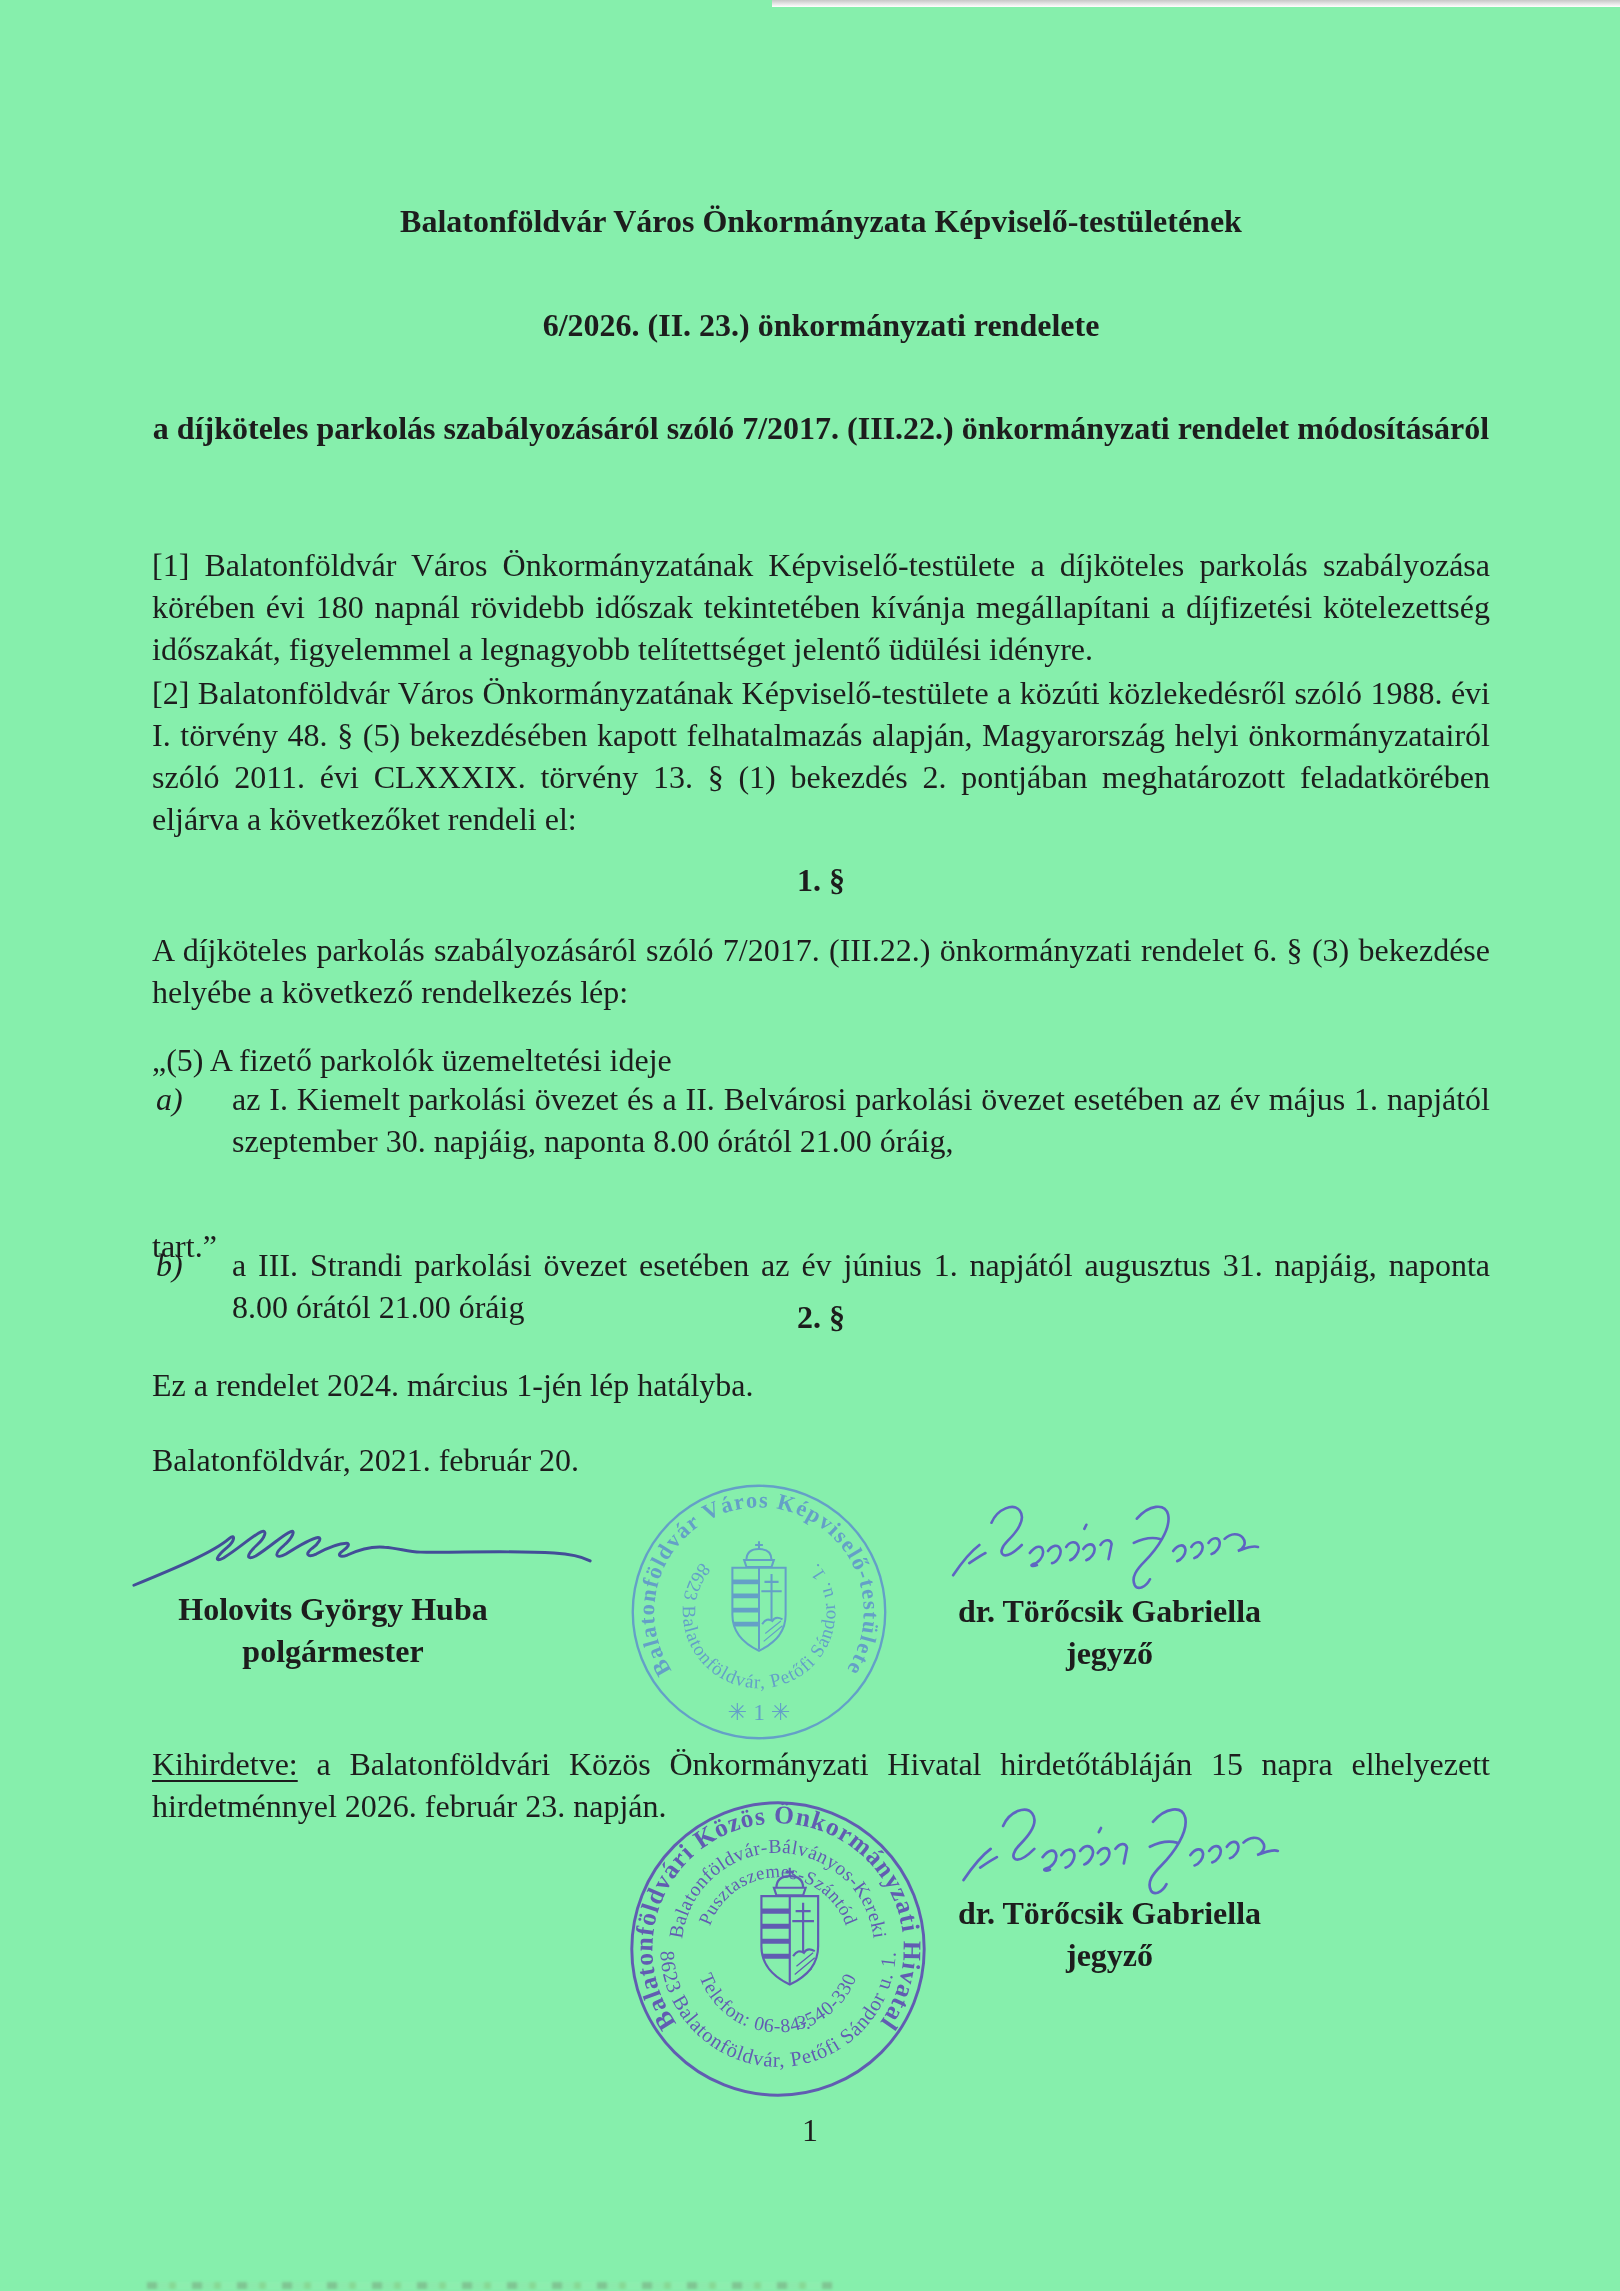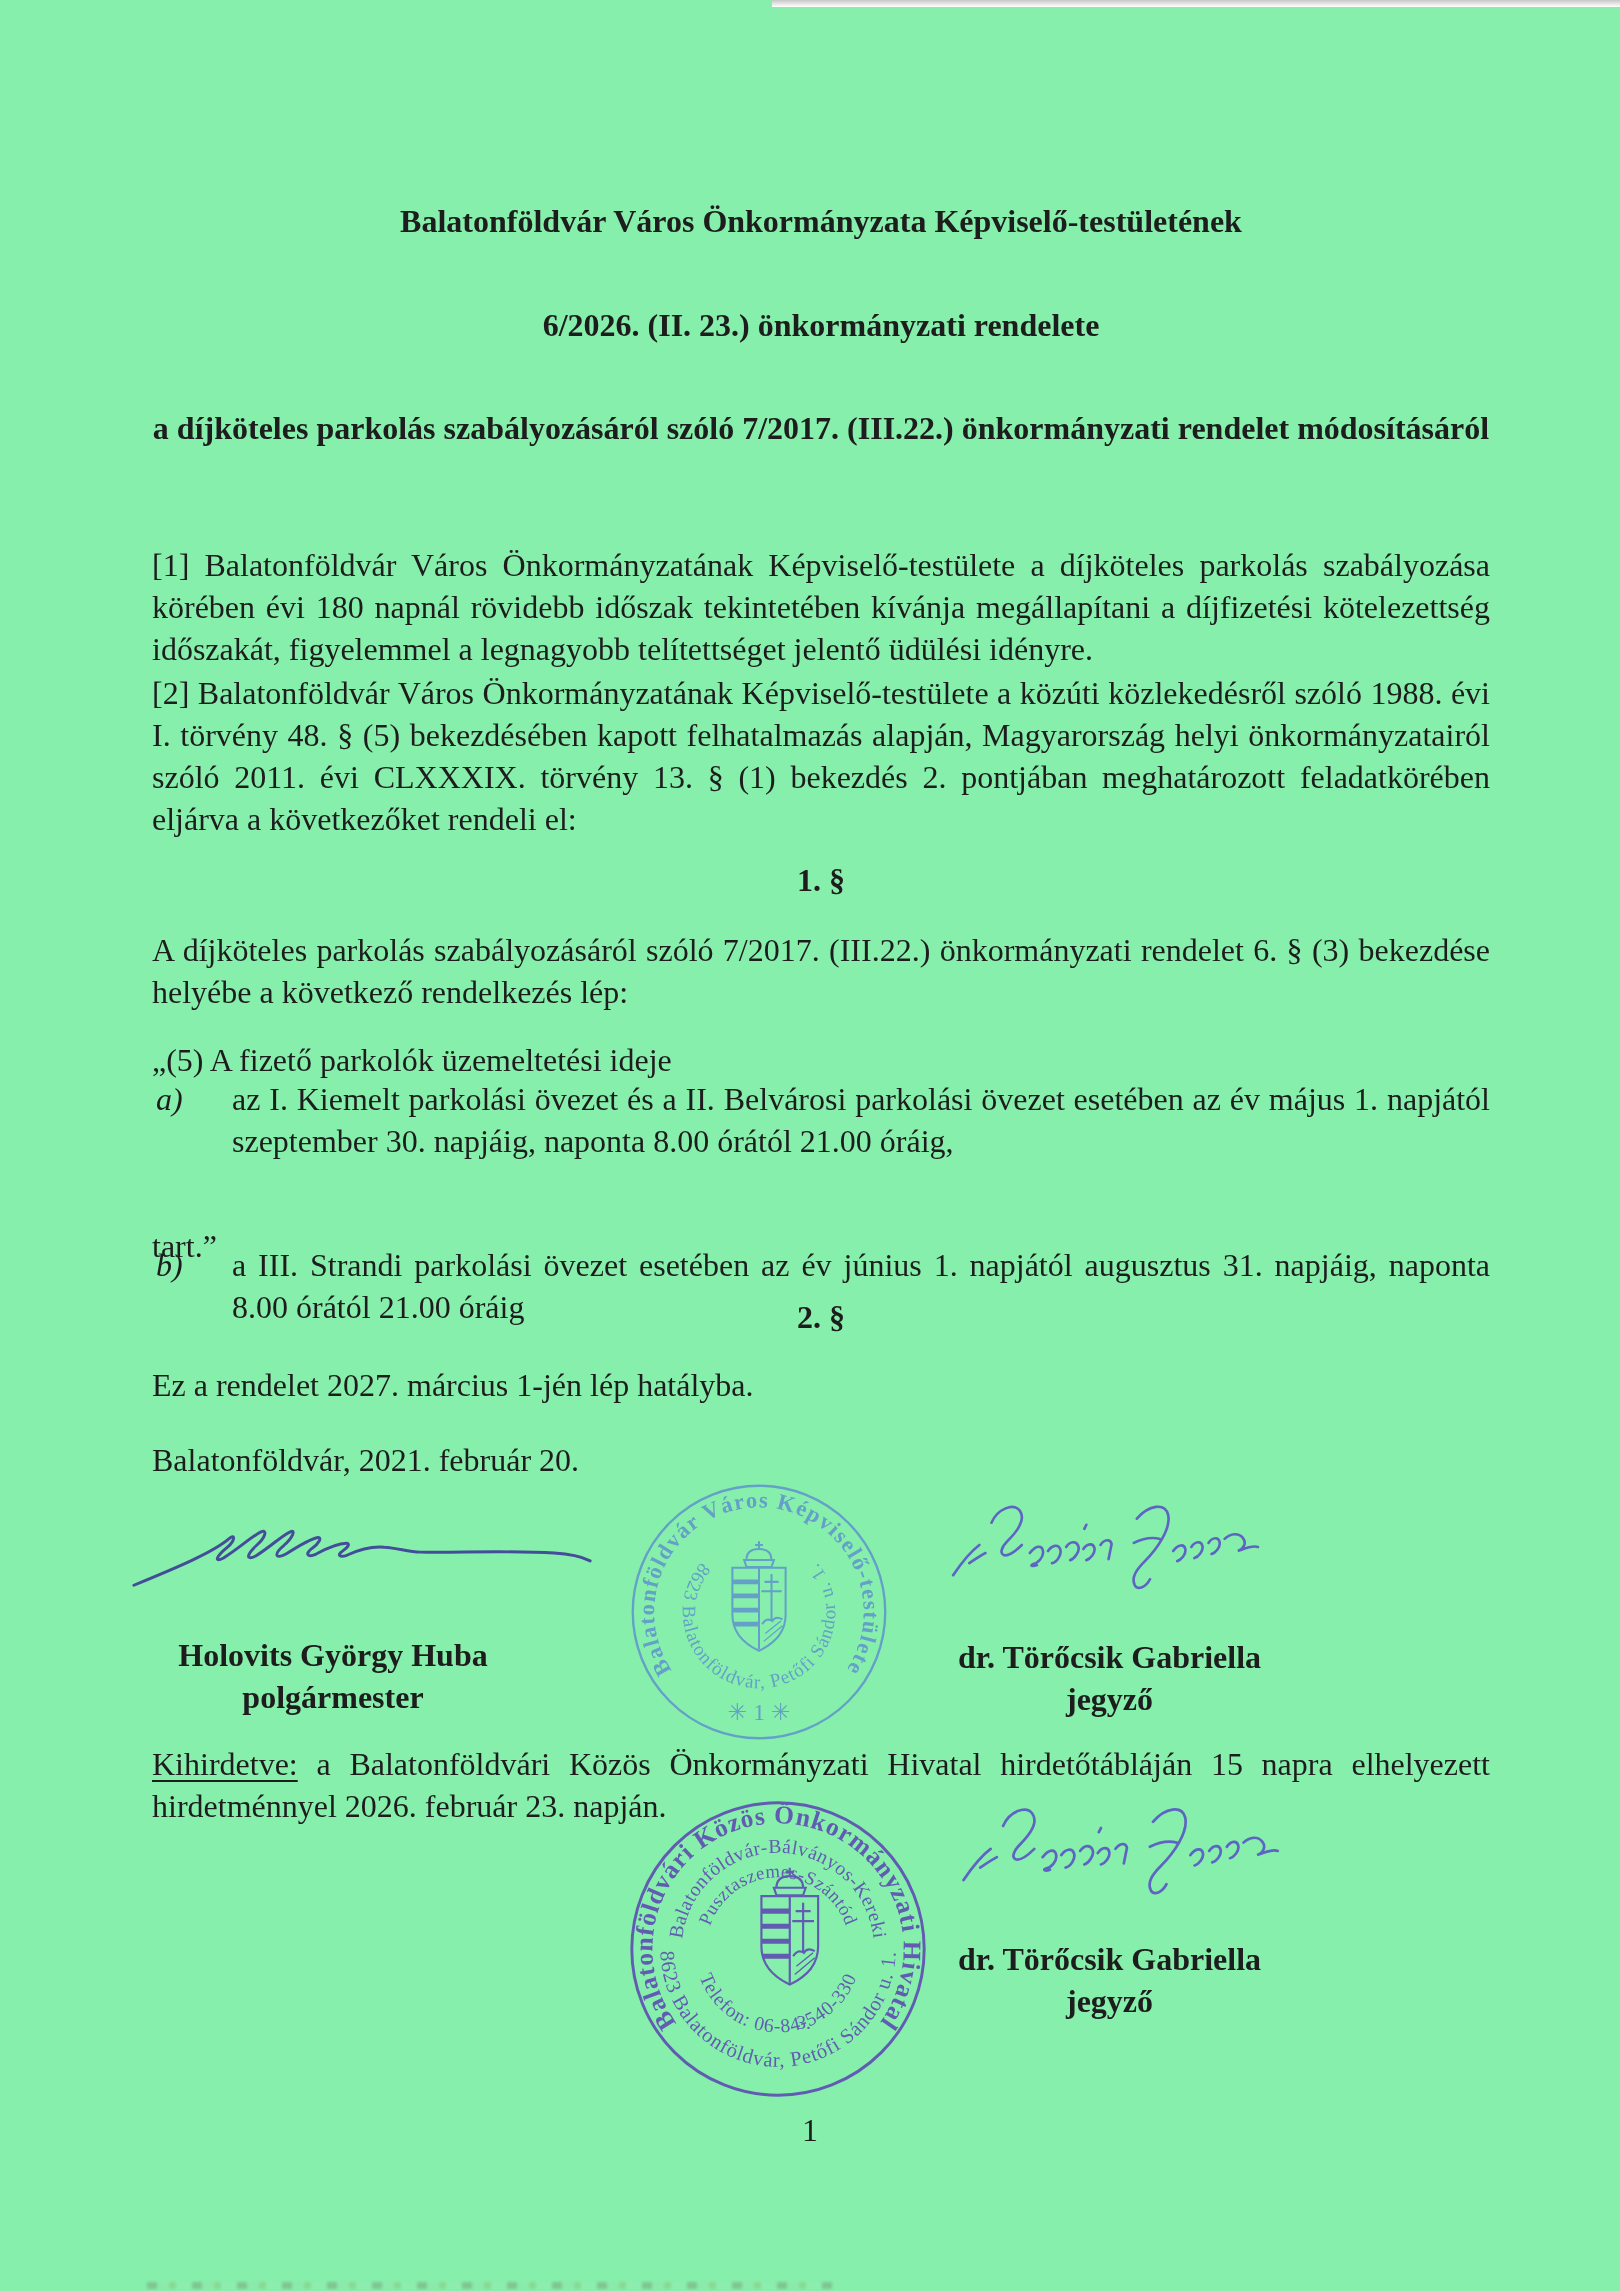--- a/index.html
+++ b/index.html
@@ -7,21 +7,21 @@
     position:relative;width:1620px;height:2292px;background:#86efac;
     font-family:"Liberation Serif","DejaVu Serif",serif;color:#1d1d1d;overflow:hidden;
   }
   .blk{position:absolute;left:152px;width:1338px;font-size:32px;line-height:42px;}
   .center{text-align:center;}
   .just{text-align:justify;}
   .b{font-weight:bold;}
   .item{padding-left:80px;position:relative;box-sizing:border-box;}
   .item .marker{position:absolute;left:3.9px;top:0;font-style:italic;}
   .u{text-decoration:underline;text-underline-offset:4.9px;text-decoration-thickness:2px;}
-  .sigblock{position:absolute;text-align:center;font-weight:bold;font-size:32px;line-height:42px;margin-top:46px;}
+  .sigblock{position:absolute;text-align:center;font-weight:bold;font-size:32px;line-height:42px;}
   .stamp,.sig{position:absolute;}
   .stamp svg text{font-family:"Liberation Serif","DejaVu Serif",serif;}
   .scan-edge{position:absolute;top:0;left:772px;width:848px;height:6.9px;
     background:linear-gradient(to bottom,#c7c7c7,#efefef 70%,#ffffff);}
   .scan-bottom{position:absolute;top:2282px;left:147px;width:686px;height:6.9px;
     background:repeating-linear-gradient(to right,
       rgba(110,100,85,.38) 0 9.8px, rgba(190,180,160,.12) 9.8px 21.6px,
       rgba(140,130,60,.25) 21.6px 29px, rgba(220,215,200,.1) 29px 45px);
     filter:blur(1.6px);opacity:.8;}
   .pageno{position:absolute;left:0;top:2109px;width:1620px;text-align:center;
@@ -49,21 +49,21 @@
     <span class="marker">a)</span>
     <span>az I. Kiemelt parkolási övezet és a II. Belvárosi parkolási övezet esetében az év május 1. napjától szeptember 30. napjáig, naponta 8.00 órától 21.00 óráig,</span>
   </div>
   <div class="blk just item" style="top:1160px">
     <span class="marker">b)</span>
     <span>a III. Strandi parkolási övezet esetében az év június 1. napjától augusztus 31. napjáig, naponta 8.00 órától 21.00 óráig</span>
   </div>
   <div class="blk" style="top:1225px">tart.”</div>
 
   <div class="blk center b" style="top:1296px">2. §</div>
-  <div class="blk" style="top:1364px">Ez a rendelet 2027. március 1-jén lép hatályba.</div>
+  <div class="blk" style="top:1364px">Ez a rendelet 2024. március 1-jén lép hatályba.</div>
 
   <div class="blk" style="top:1439px">Balatonföldvár, 2021. február 20.</div>
 
   <div class="sig" style="left:127px;top:1517px">
     <svg width="470" height="78" viewBox="0 0 480 80" fill="none" stroke="#3c3c96" stroke-width="3" stroke-linecap="round" opacity="0.9">
       <path d="M 6,70 C 50,52 88,36 104,22 C 110,17 110,24 102,31 C 90,41 88,47 98,42 C 114,32 128,19 137,15 C 143,13 141,21 132,29 C 121,39 121,45 131,40 C 147,30 159,18 167,15 C 172,13 169,21 160,29 C 149,38 151,44 162,38 C 176,29 188,22 195,21 C 199,21 196,27 189,32 C 181,38 184,42 193,38 C 206,31 217,27 224,27 C 228,27 226,31 220,35 C 214,39 217,42 225,39 C 238,33 252,30 263,31 C 278,32 287,36 300,36 C 330,37 392,34 437,37 C 455,38 466,41 474,45"></path>
     </svg>
   </div>
 
   <div class="sig" style="left:939px;top:1500px">

